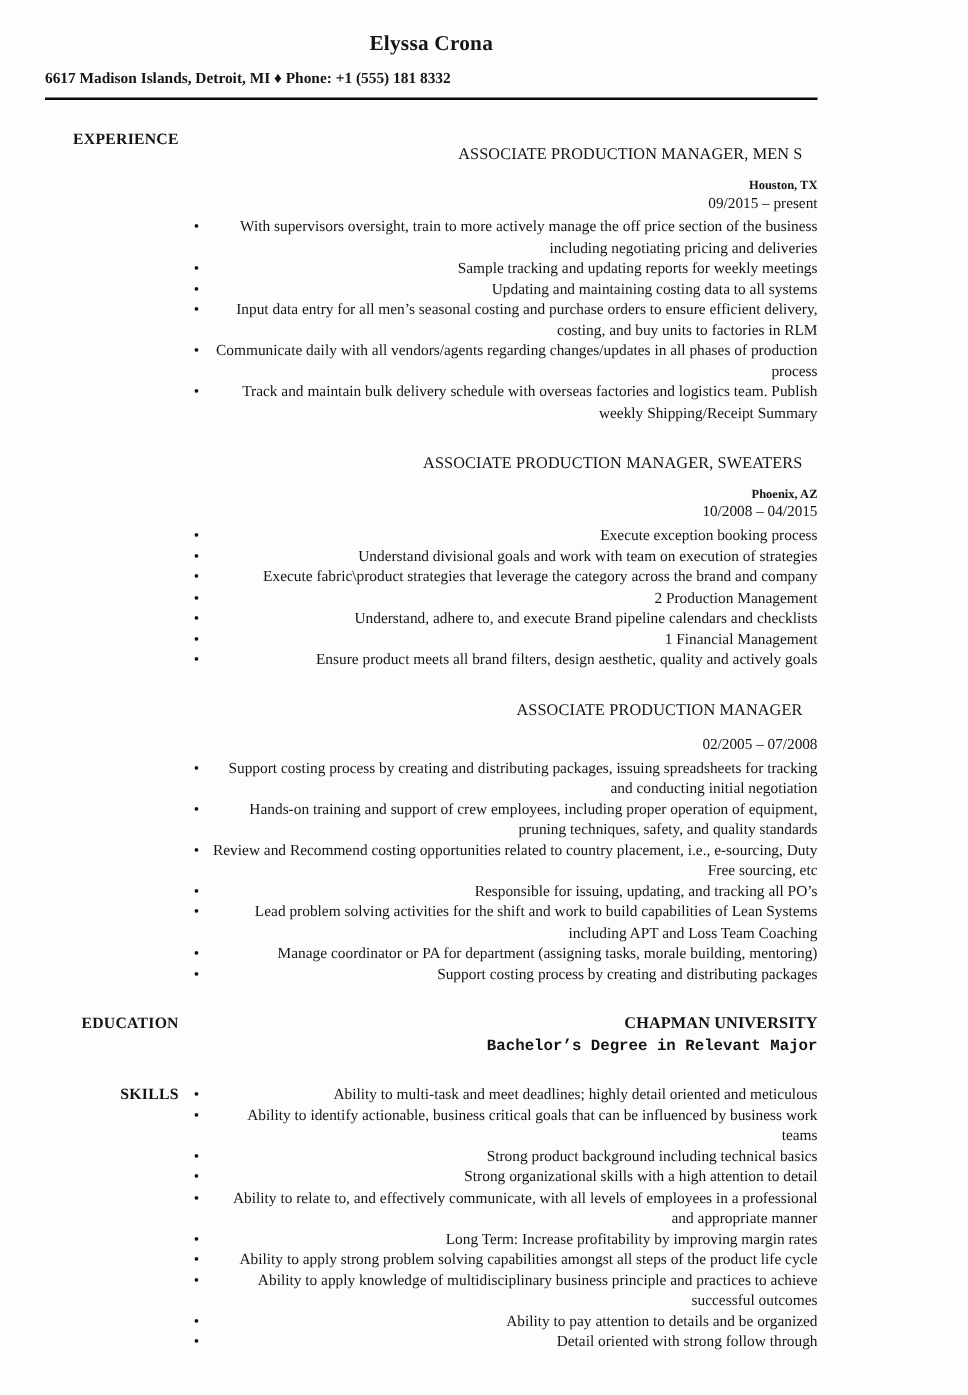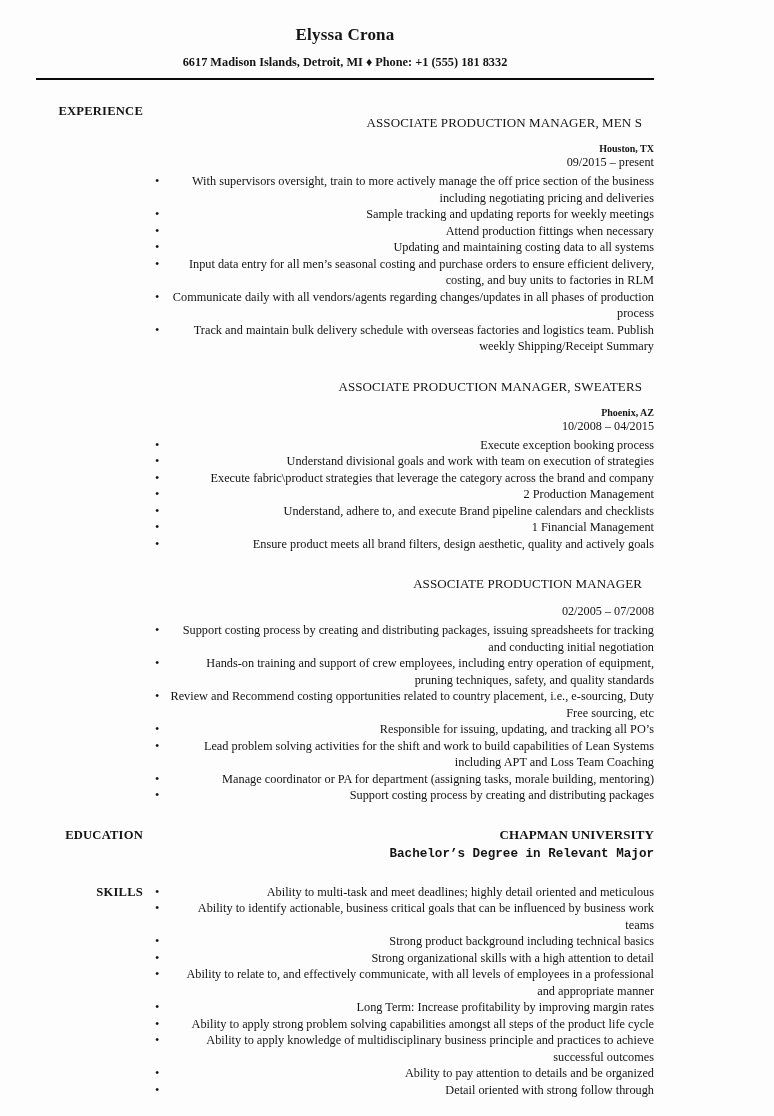--- a/index.html
+++ b/index.html
@@ -11,21 +11,21 @@
     overflow: hidden;
   }
   .page { padding: 22px 34px 0 36px; box-sizing: border-box; width: 688px; }
 
   
   .hdr-name {
     font-size: 17px; font-weight: bold; text-align: center;
     margin: 0 0 0 0; padding-top: 3px; letter-spacing: 0.2px;
   }
   .hdr-contact {
-    font-size: 12.3px; font-weight: bold; text-align: center;
+    font-size: 12.3px; font-weight: bold; text-align: left;
     margin-top: 10px;
   }
   .hdr-rule { border: none; border-top: 2px solid #0a0a0a; margin: 8px 0 0 0; }
 
   
   .section { display: flex; margin-top: 23px; text-align: right; }
   .sec-label {
     width: 107px; flex: 0 0 107px;
     font-weight: bold; font-size: 12.6px; letter-spacing: 0.2px;
     padding-top: 1px;
@@ -71,21 +71,20 @@
     <div class="sec-label">EXPERIENCE</div>
     <div class="sec-content">
 
       <article class="job">
         <h2 class="job-title">ASSOCIATE PRODUCTION MANAGER, MEN S</h2>
         <div class="job-loc">Houston, TX</div>
         <div class="job-dates">09/2015 – present</div>
         <ul class="bullets">
             <li>With supervisors oversight, train to more actively manage the off price section of the business including negotiating pricing and deliveries</li>
             <li>Sample tracking and updating reports for weekly meetings</li>
-            <li>Attend production fittings when necessary</li>
             <li>Updating and maintaining costing data to all systems</li>
             <li>Input data entry for all men’s seasonal costing and purchase orders to ensure efficient delivery, costing, and buy units to factories in RLM</li>
             <li>Communicate daily with all vendors/agents regarding changes/updates in all phases of production process</li>
             <li>Track and maintain bulk delivery schedule with overseas factories and logistics team. Publish weekly Shipping/Receipt Summary</li>
           </ul>
       </article>
 
       <article class="job">
         <h2 class="job-title">ASSOCIATE PRODUCTION MANAGER, SWEATERS</h2>
         <div class="job-loc">Phoenix, AZ</div>
@@ -99,21 +98,21 @@
             <li>1 Financial Management</li>
             <li>Ensure product meets all brand filters, design aesthetic, quality and actively goals</li>
           </ul>
       </article>
 
       <article class="job">
         <h2 class="job-title">ASSOCIATE PRODUCTION MANAGER</h2>
         <div class="job-dates">02/2005 – 07/2008</div>
         <ul class="bullets">
             <li>Support costing process by creating and distributing packages, issuing spreadsheets for tracking and conducting initial negotiation</li>
-            <li>Hands-on training and support of crew employees, including entry operation of equipment, pruning techniques, safety, and quality standards</li>
+            <li>Hands-on training and support of crew employees, including proper operation of equipment, pruning techniques, safety, and quality standards</li>
             <li>Review and Recommend costing opportunities related to country placement, i.e., e-sourcing, Duty Free sourcing, etc</li>
             <li>Responsible for issuing, updating, and tracking all PO’s</li>
             <li>Lead problem solving activities for the shift and work to build capabilities of Lean Systems including APT and Loss Team Coaching</li>
             <li>Manage coordinator or PA for department (assigning tasks, morale building, mentoring)</li>
             <li>Support costing process by creating and distributing packages</li>
           </ul>
       </article>
 
     </div>
   </section>

